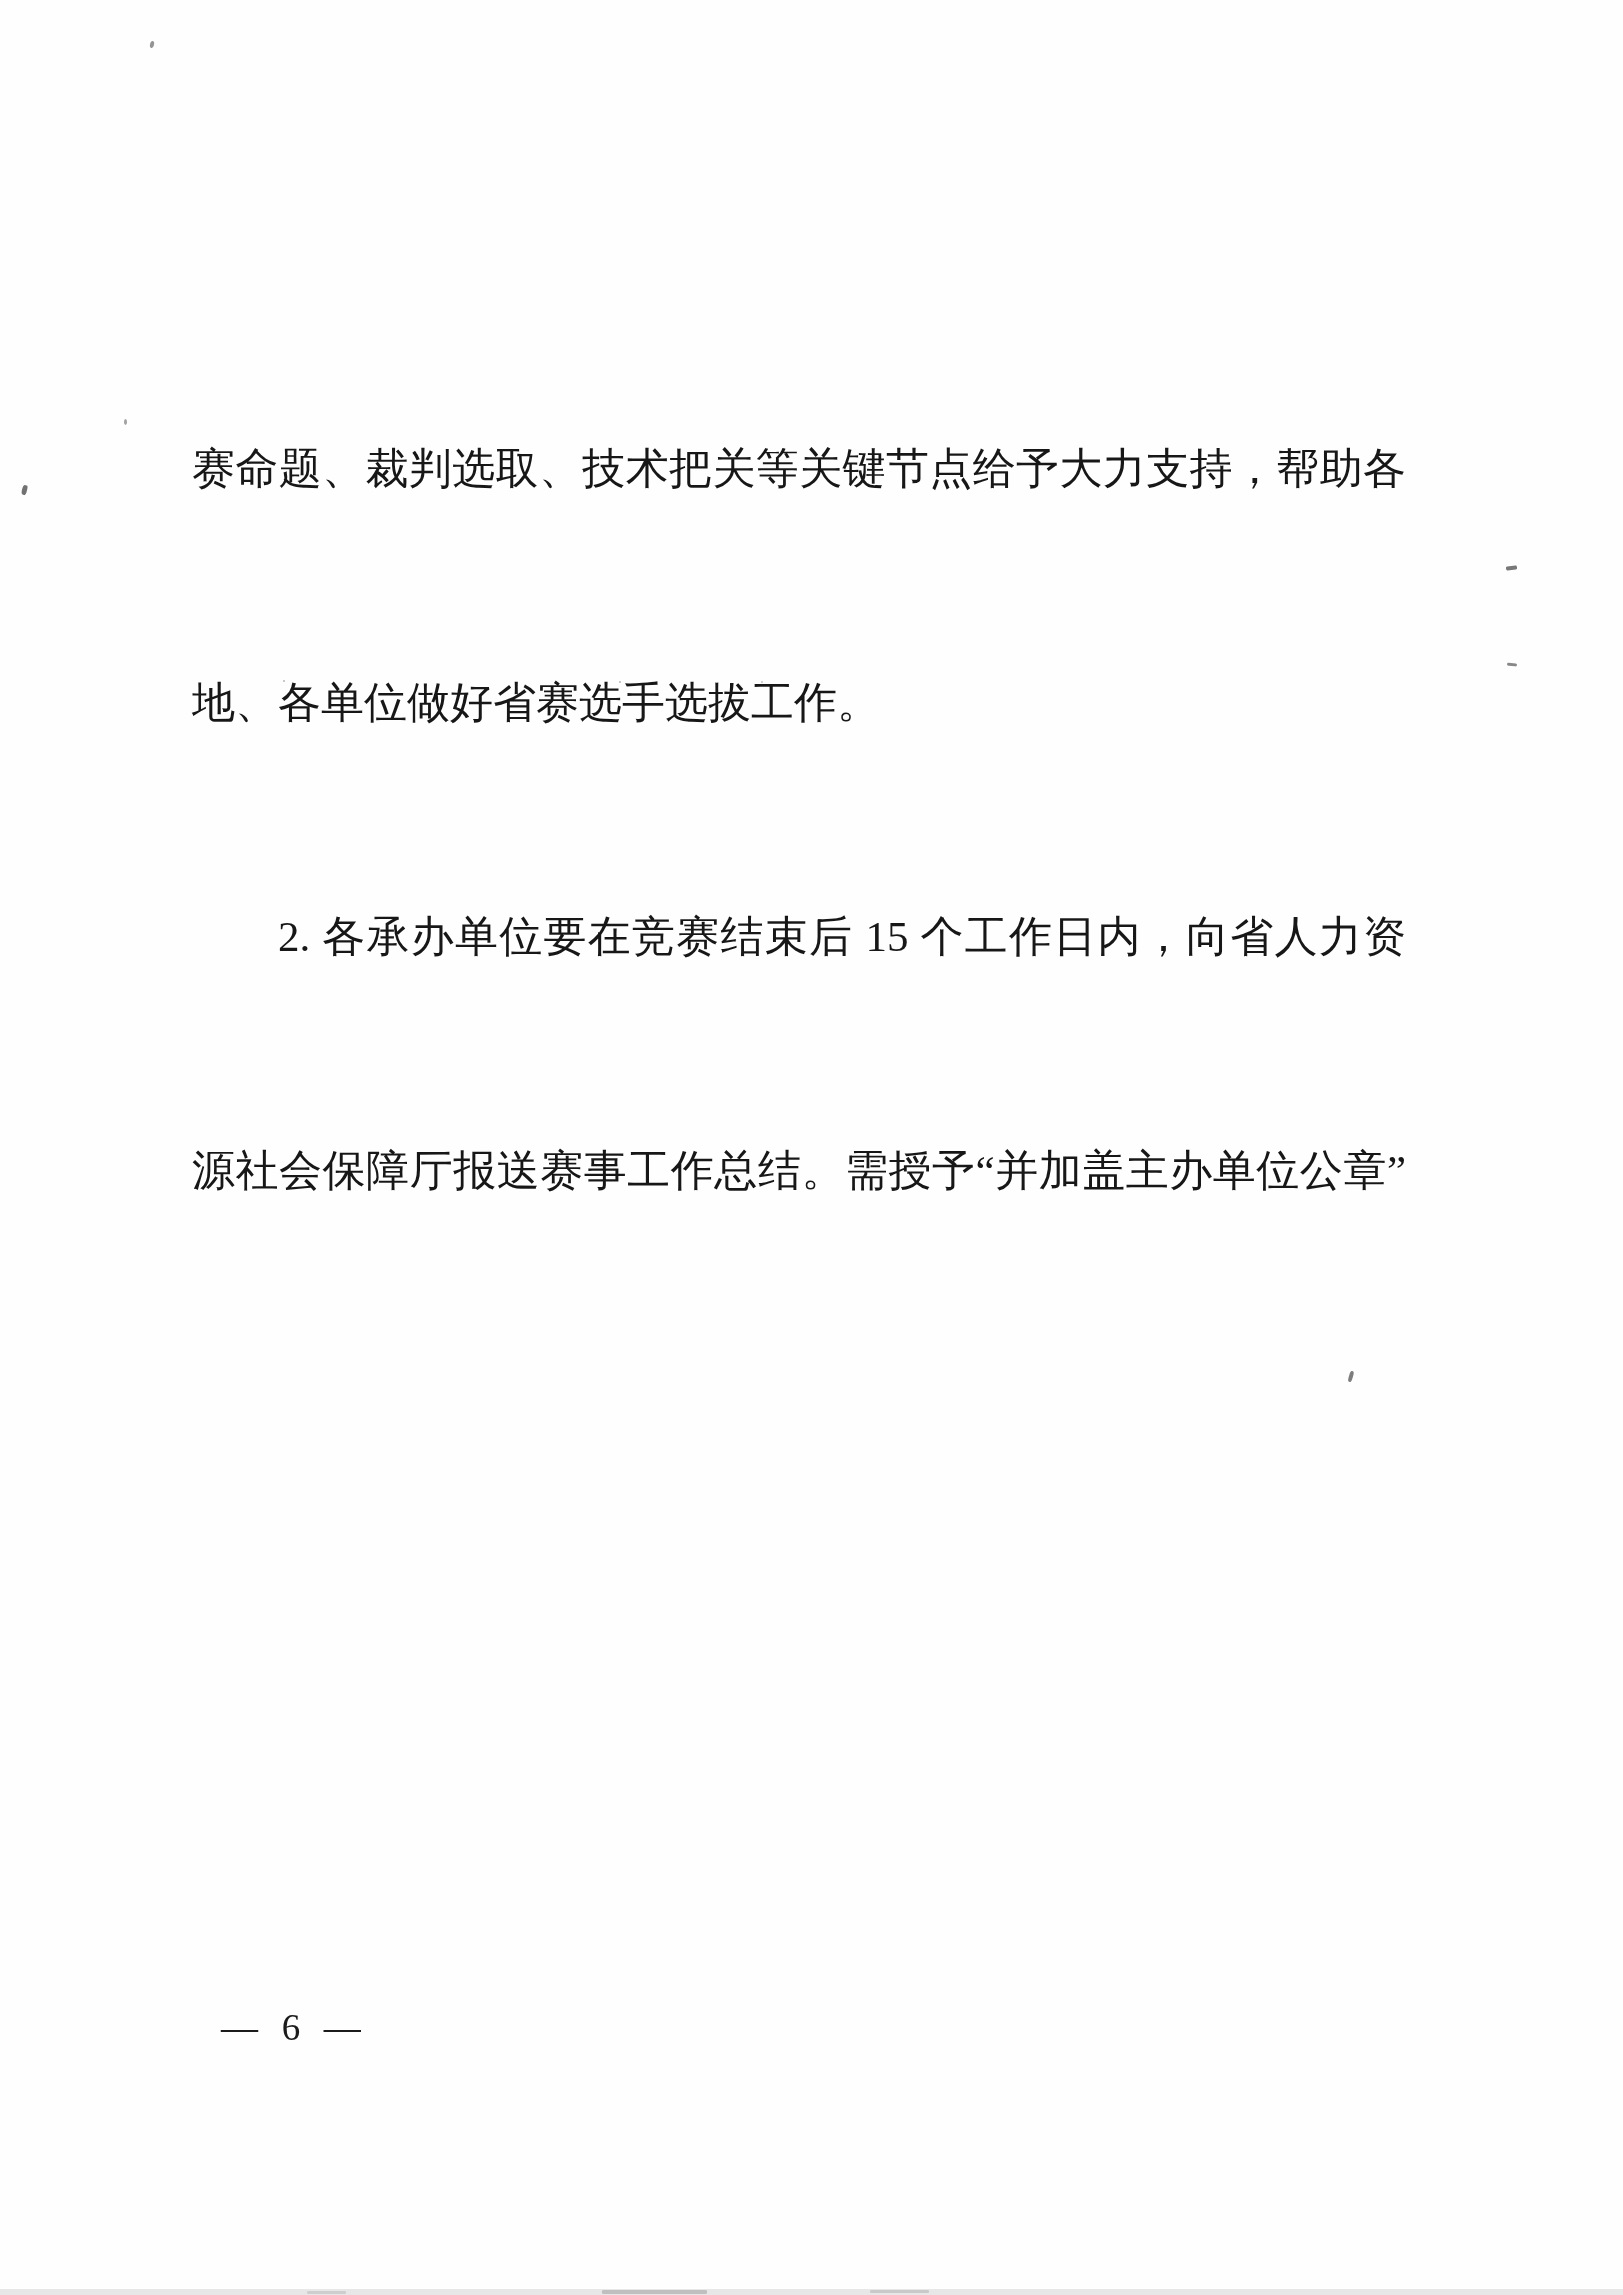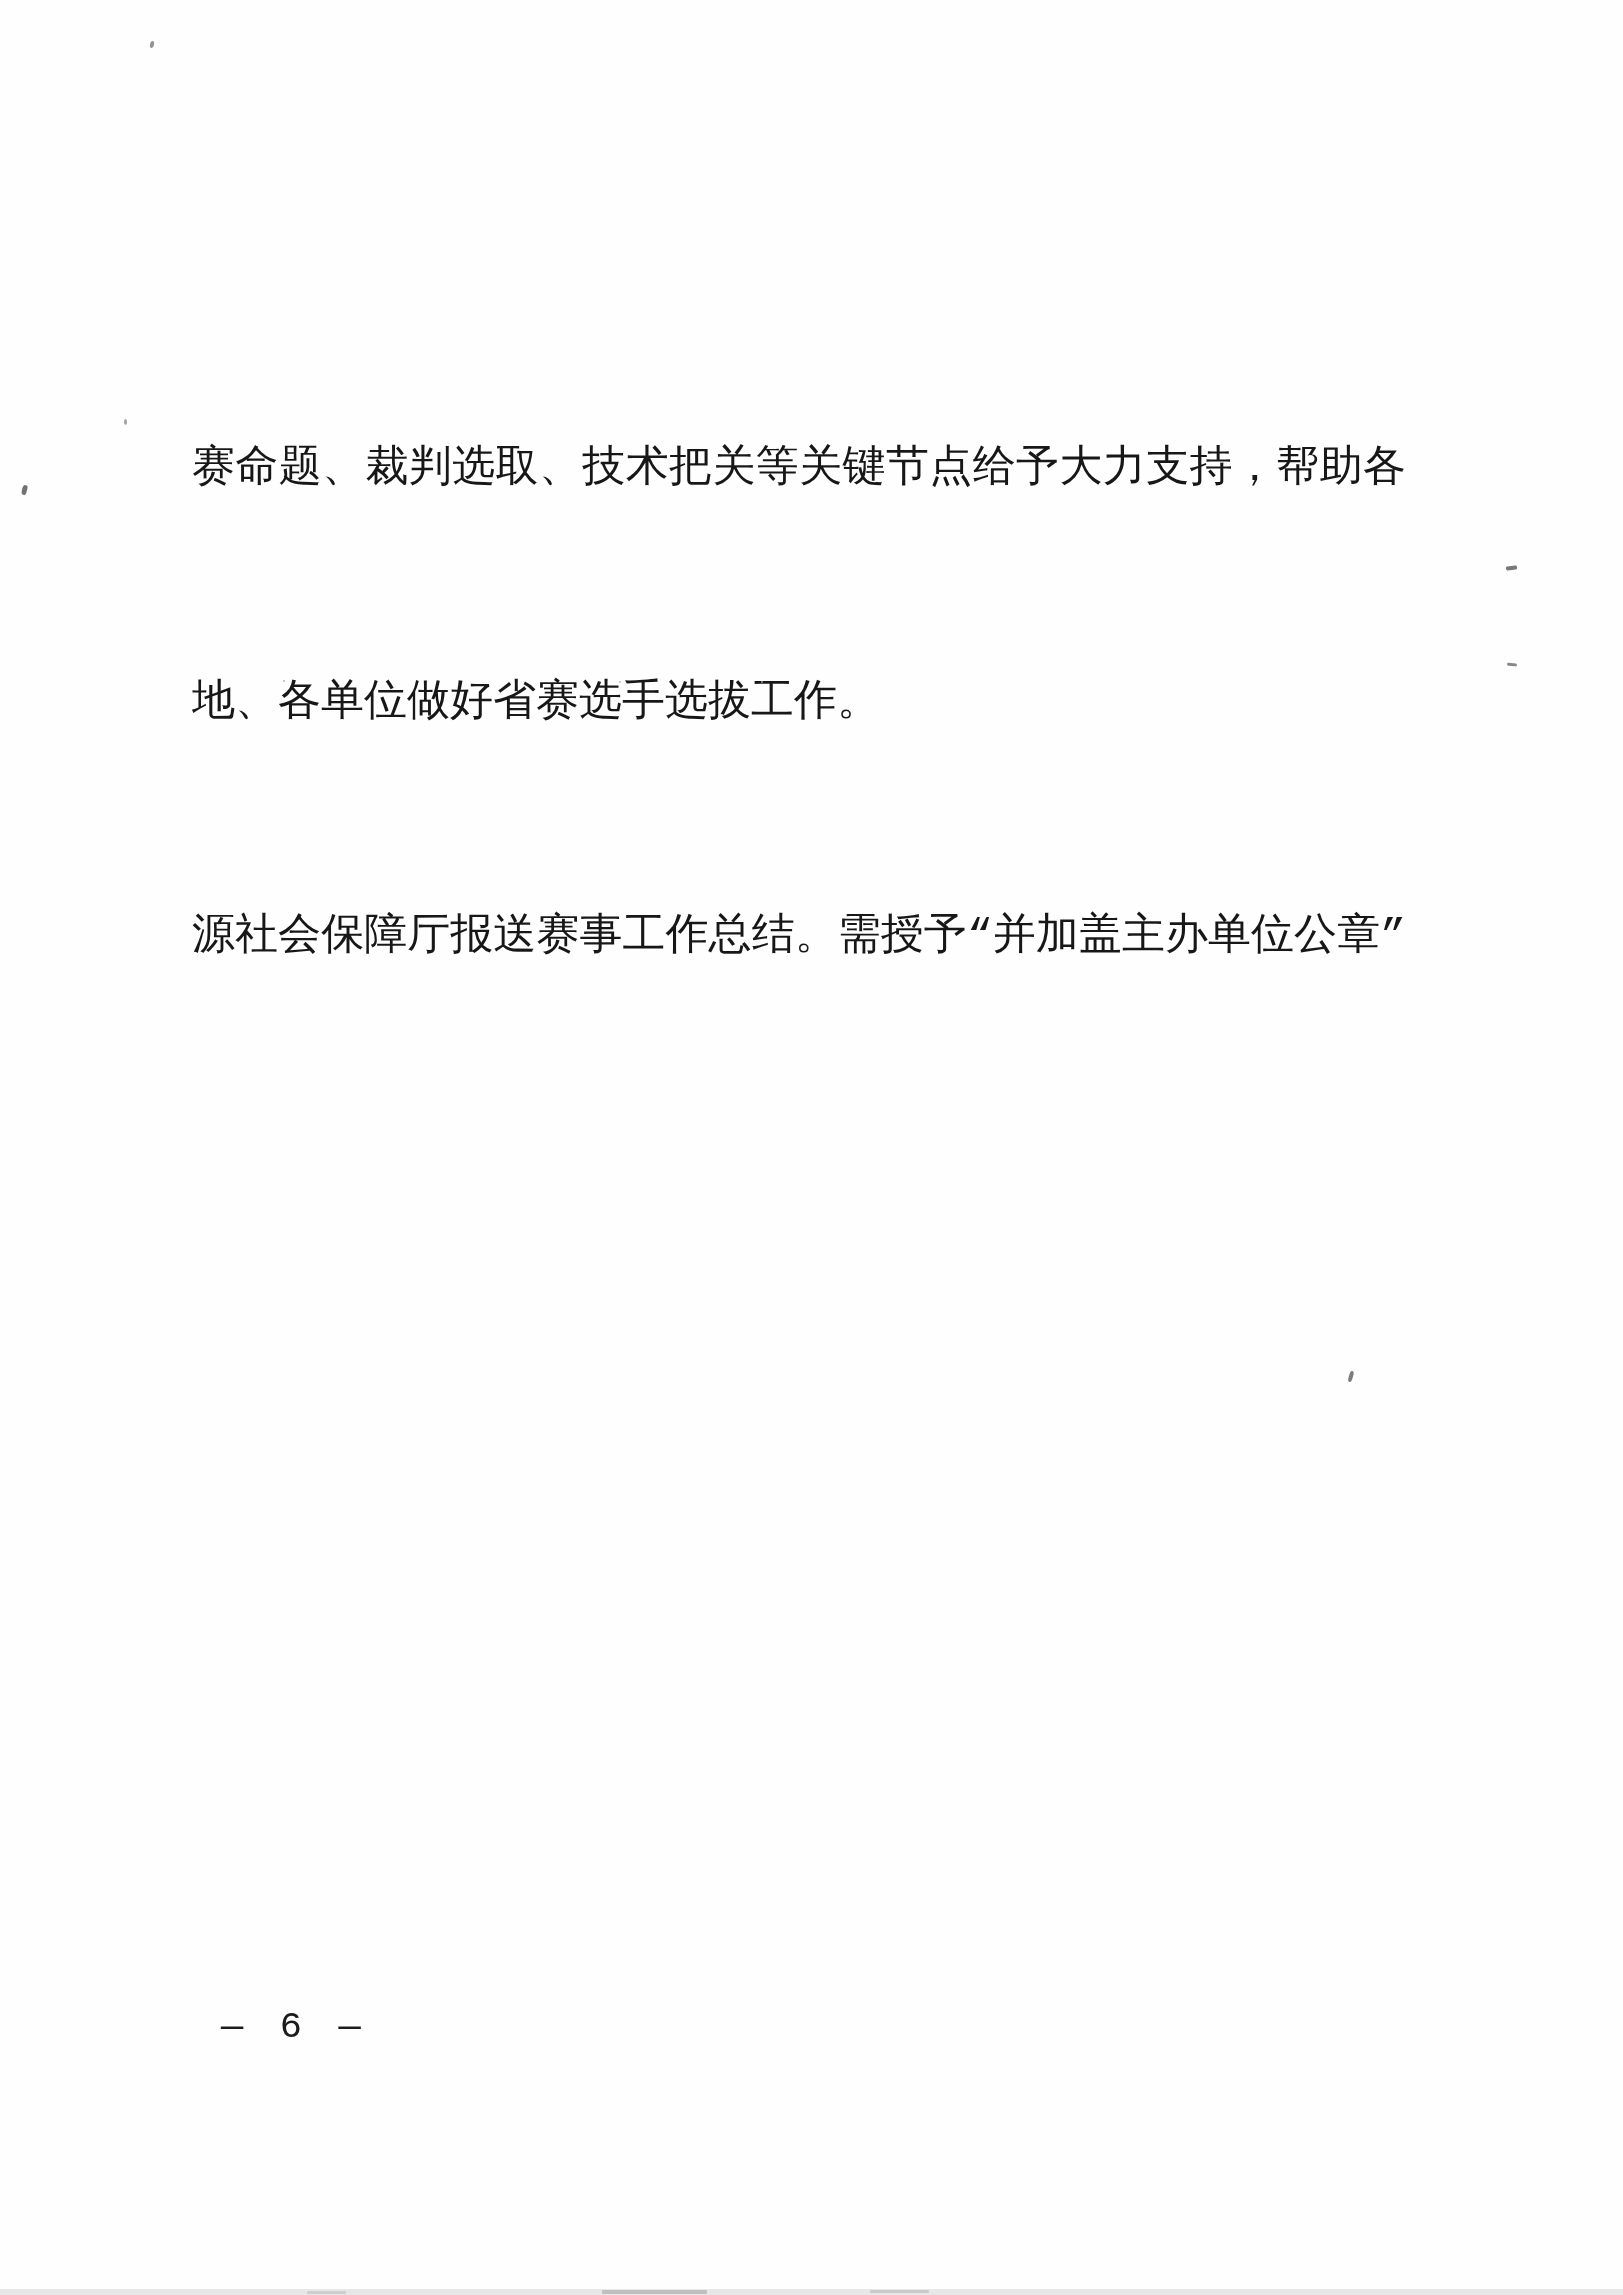--- a/index.html
+++ b/index.html
@@ -6,21 +6,21 @@
     margin: 0;
     padding: 0;
     background: #ffffff;
   }
   .sheet {
     position: relative;
     width: 1623px;
     height: 2295px;
     background: #fefefe;
     overflow: hidden;
-    font-family: Liberation Mono, monospace;
+    font-family: Liberation Serif, serif;
     color: #171717;
   }
   .textblock {
     position: absolute;
     left: 192px;
     top: 274px;
     width: 1214px;
     font-size: 43px;
     line-height: 78px;
     white-space: pre-wrap;
@@ -63,20 +63,21 @@
   }
 </style>
 </head>
 <body>
 
 <div class="sheet">
 
   <div class="textblock">
     <div class="line fill">赛命题、裁判选取、技术把关等关键节点给予大力支持，帮助各</div>
     <div class="line">地、各单位做好省赛选手选拔工作。</div>
+    <div class="line fill ind2">2. 各承办单位要在竞赛结束后 15 个工作日内，向省人力资</div>
     <div class="line fill">源社会保障厅报送赛事工作总结。需授予“并加盖主办单位公章”</div>
     
     
     
     
     
     
     
     
 

